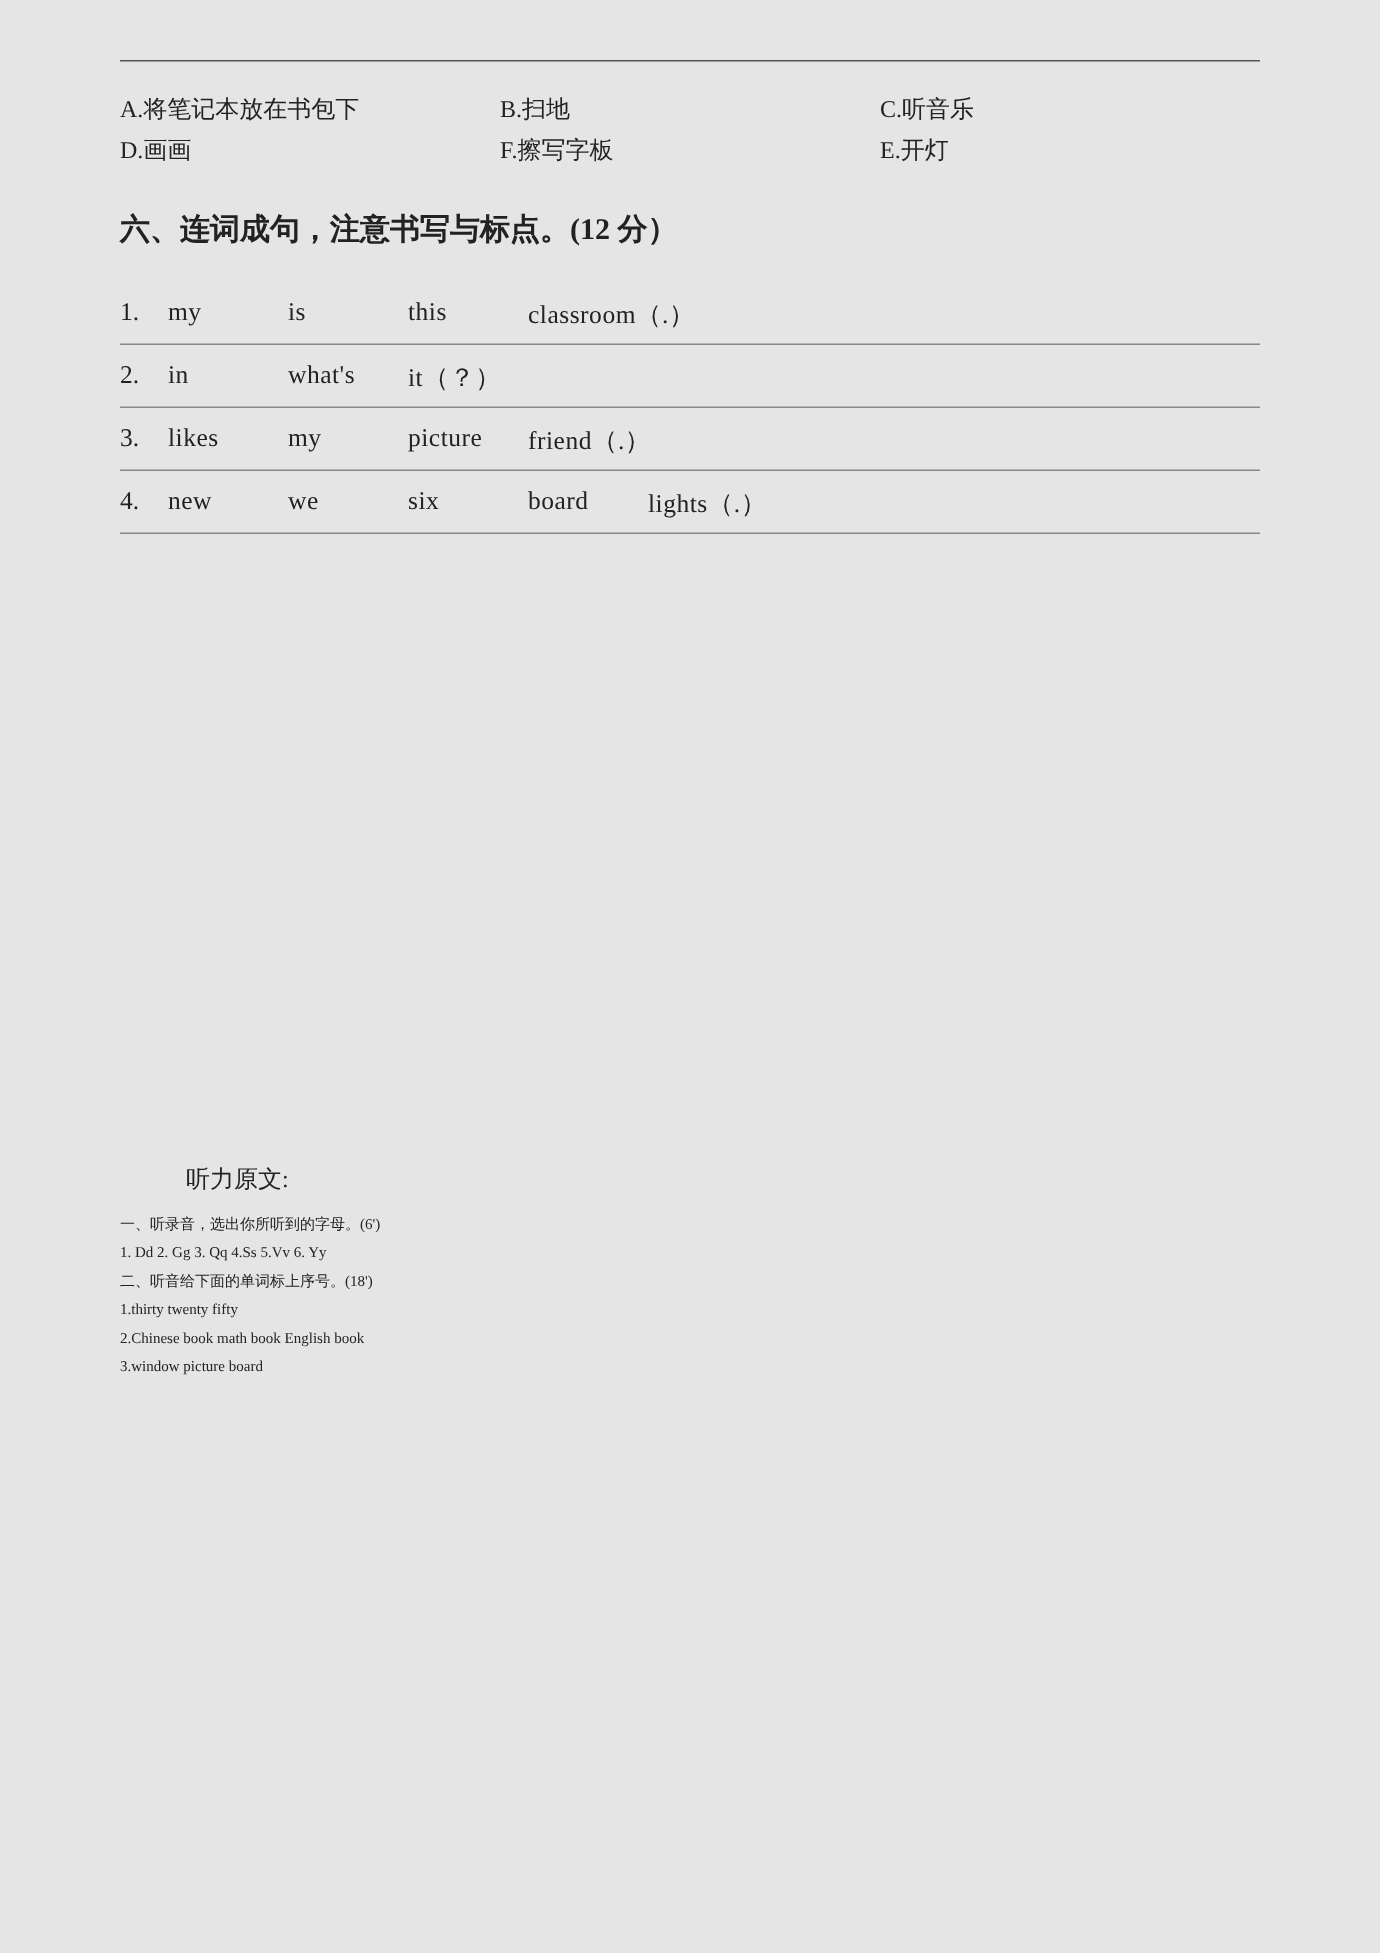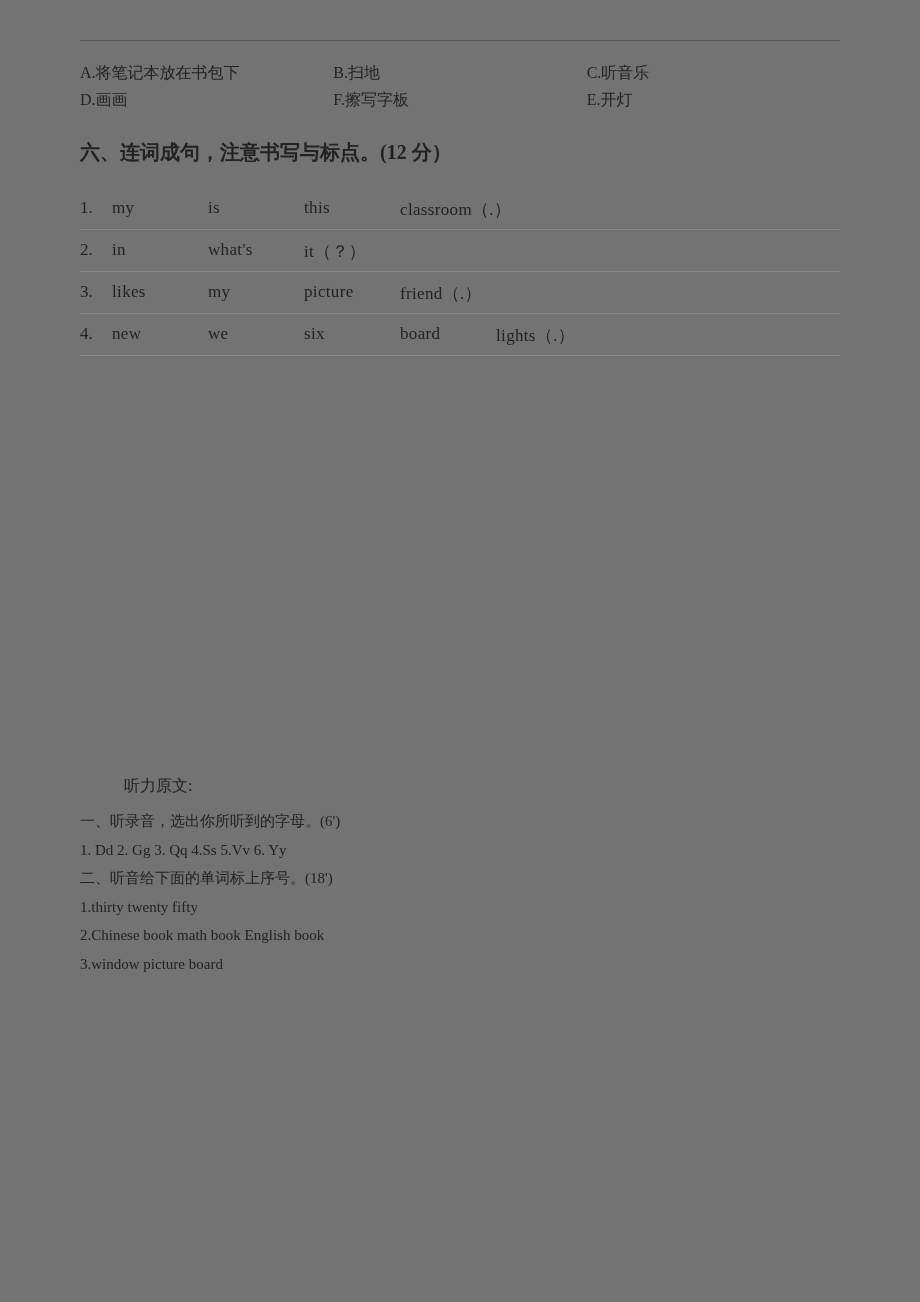--- a/index.html
+++ b/index.html
@@ -14,21 +14,21 @@
       font-size: 16px;
       color: #222;
       width: 920px;
       min-height: 1302px;
       padding: 0;
     }
 
     .page {
       width: 920px;
       min-height: 1302px;
-      background: #737373;
+      background: #e5e5e5;
       padding: 40px 80px 40px 80px;
       position: relative;
     }
 
     .top-divider {
       border: none;
       border-top: 1.5px solid #555;
       margin-bottom: 22px;
     }
 
@@ -72,21 +72,21 @@
     }
 
     .sentence-number {
       min-width: 32px;
       font-size: 17px;
     }
 
     .sentence-words {
       display: flex;
       flex: 1;
-      gap: 16px;
+      gap: 0;
     }
 
     .word {
       min-width: 80px;
       font-size: 17px;
       letter-spacing: 0.02em;
     }
 
     .word-wide {
       min-width: 110px;
@@ -109,21 +109,21 @@
       padding-left: 44px;
     }
 
     .listening-content {
       font-size: 15px;
       line-height: 1.9;
     }
 
     .listen-row {
       display: block;
-      font-size: 15px;
+      font-size: 10px;
       line-height: 1.9;
     }
   </style>
 </head>
 <body>
 
 <div class="page">
 
   <hr class="top-divider">
 

